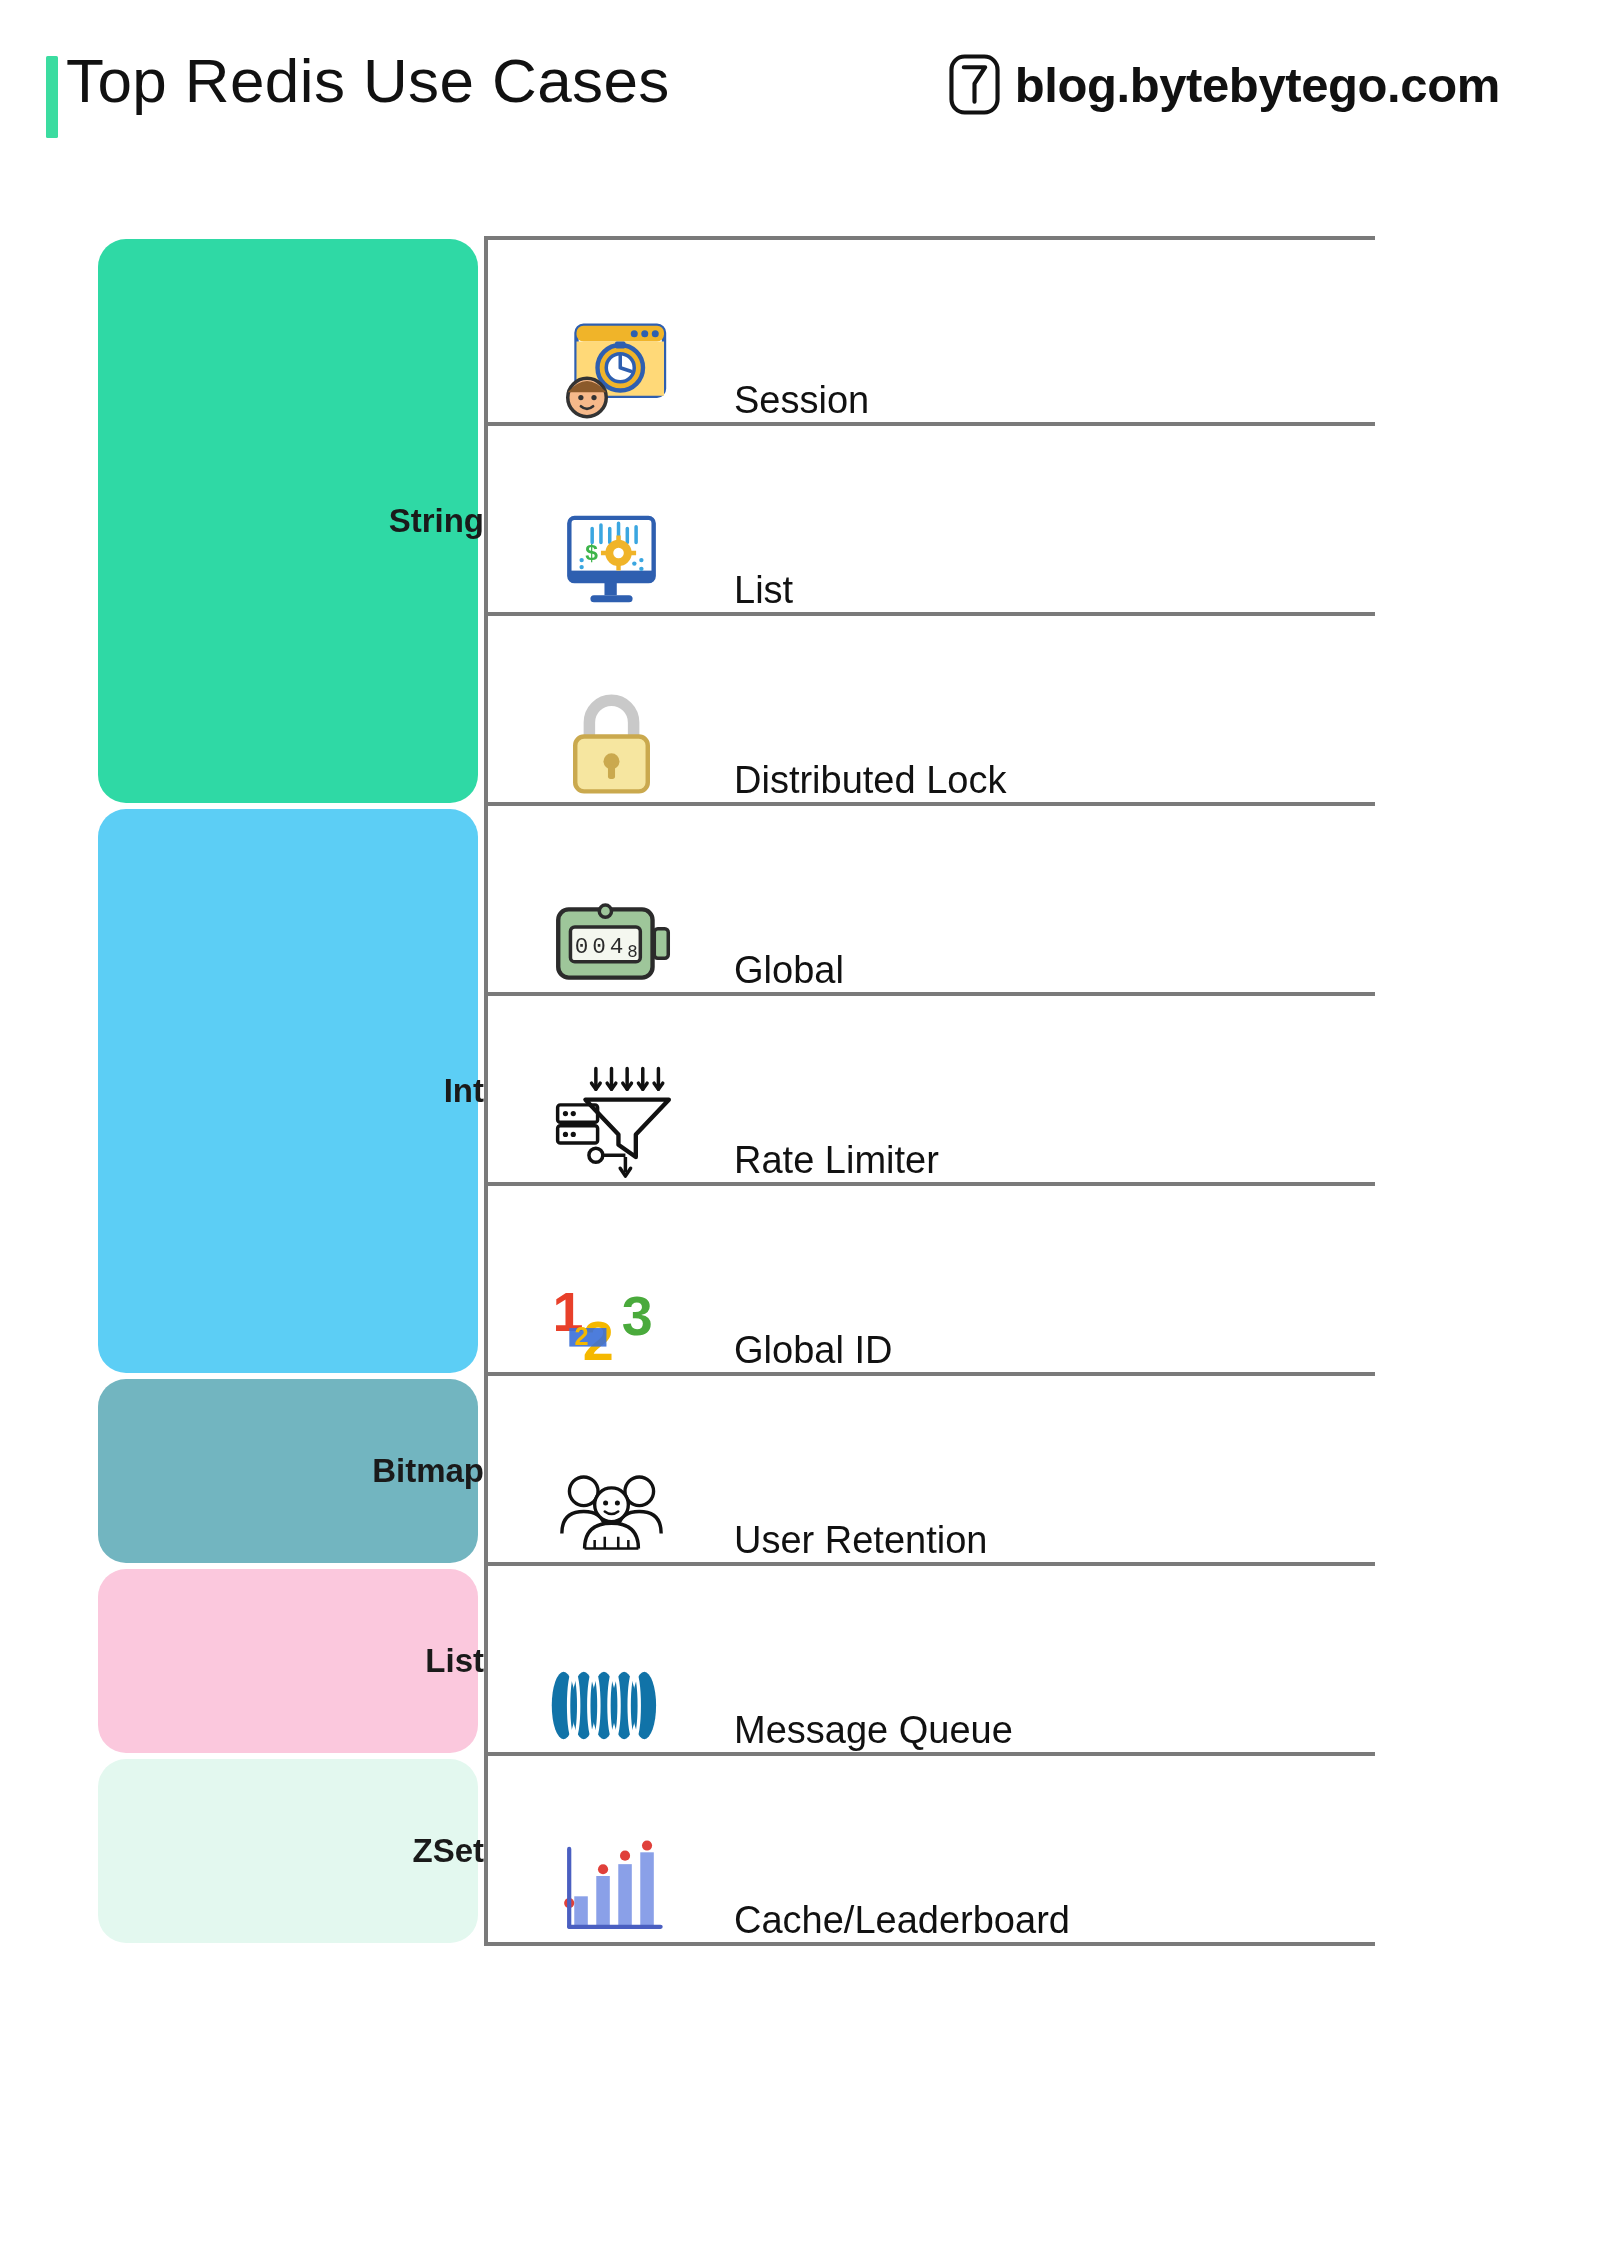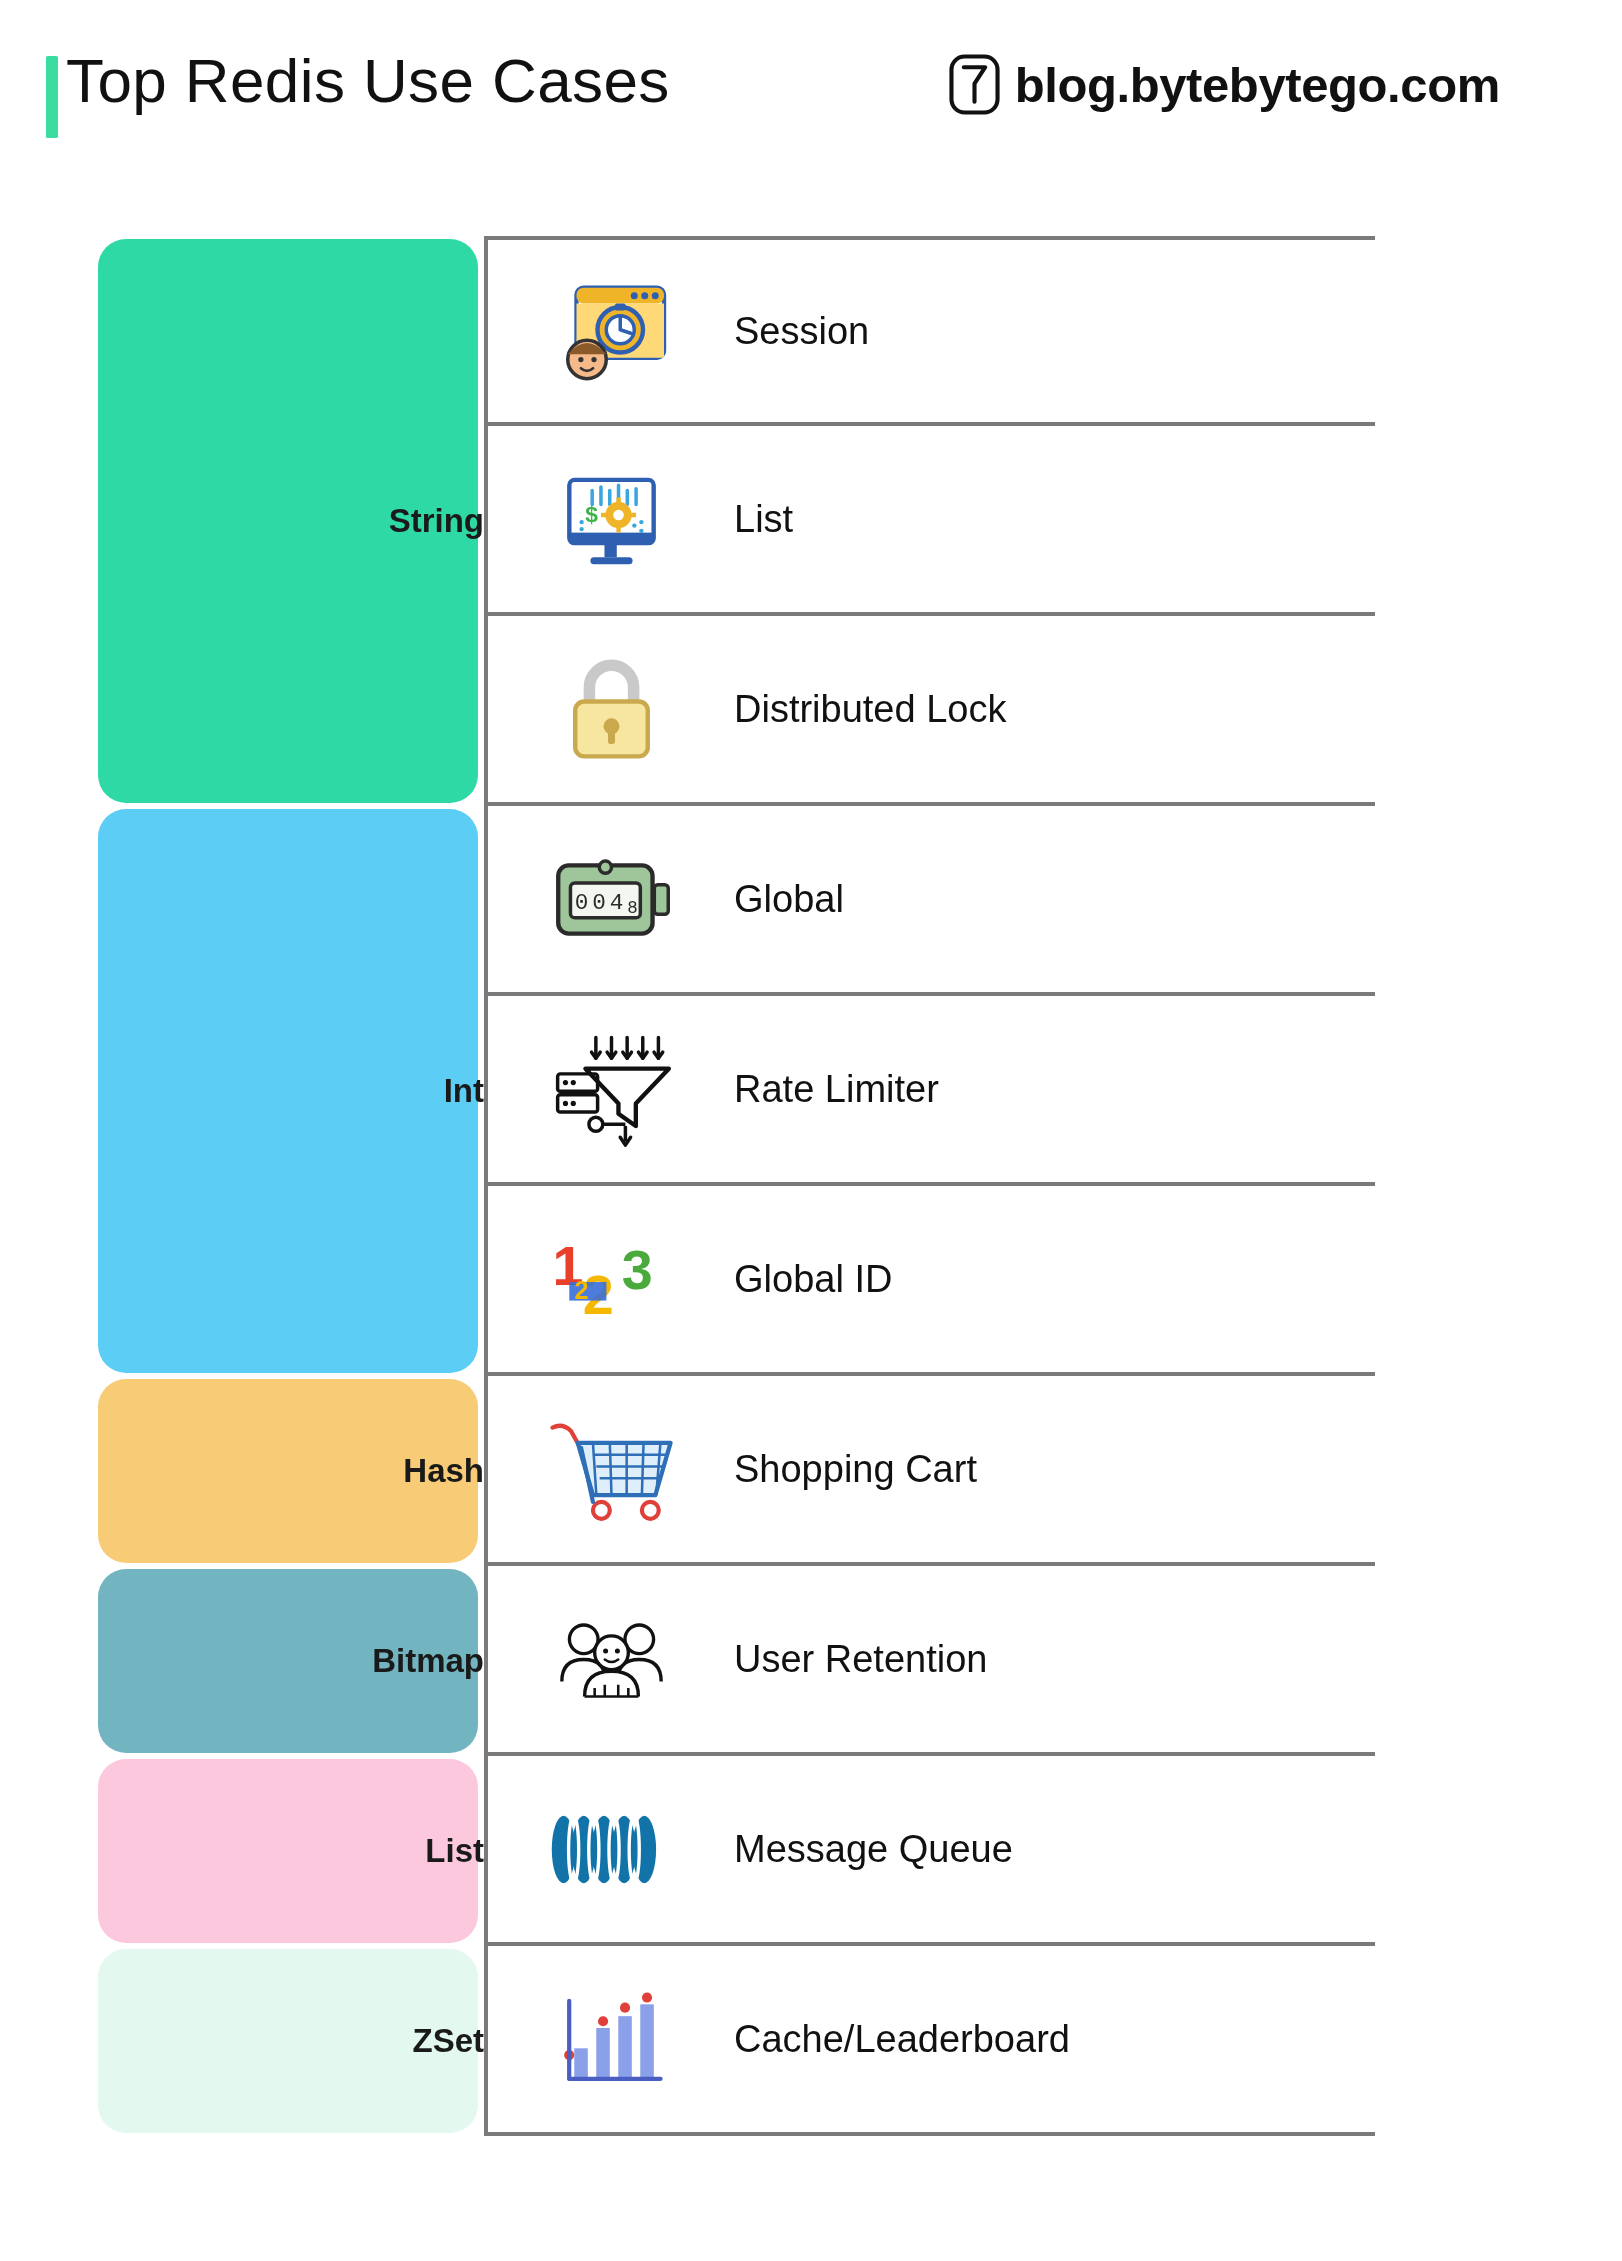--- a/index.html
+++ b/index.html
@@ -107,21 +107,21 @@
 
   .uses-cell {
     flex: 1 1 auto;
     display: flex;
     flex-direction: column;
     border-left: 4.1px solid #7a7a7a;
   }
   .use-row {
     height: 190px;
     display: flex;
-    align-items: center;
+    align-items: flex-end;
     border-bottom: 4.1px solid #7a7a7a;
     box-sizing: border-box;
   }
   .use-icon {
     width: 246px;
     flex: 0 0 246px;
     display: flex;
     align-items: center;
     justify-content: center;
   }
@@ -288,44 +288,20 @@
             <rect x="30" y="58" width="44" height="22" fill="#3a6fd8" opacity="0.9"></rect>
             <text x="36" y="78" font-family="Liberation Sans, sans-serif" font-weight="bold" font-size="30" fill="#f5b800">2</text>
           </svg>
         </div>
         <div class="use-label">Global ID</div>
       </div>
 
     </div>
   </div>
 
-  <div class="group-row">
-    <div class="type-cell">
-      <div class="type-pill" style="background:#f8cc77;"></div>
-      <div class="type-label">Hash</div>
-    </div>
-    <div class="uses-cell">
-      <div class="use-row">
-        <div class="use-icon">
-          <svg viewBox="0 0 160 130" width="135" height="110">
-            <path d="M10 16 q12 -6 22 4 l10 18" fill="none" stroke="#e0403a" stroke-width="5" stroke-linecap="round"></path>
-            <path d="M40 34 L150 34 L132 96 L58 96 Z" fill="#dfeefb" stroke="#2e6fb7" stroke-width="5" stroke-linejoin="round"></path>
-            <g stroke="#2e6fb7" stroke-width="3">
-              <path d="M58 48 H146 M62 62 H142 M66 76 H137"></path>
-              <path d="M58 34 L62 96 M78 34 L80 96 M98 34 L98 96 M118 34 L116 96 M138 34 L133 96"></path>
-            </g>
-            <circle cx="68" cy="114" r="10" fill="#fff" stroke="#e0403a" stroke-width="5"></circle>
-            <circle cx="126" cy="114" r="10" fill="#fff" stroke="#e0403a" stroke-width="5"></circle>
-            <path d="M44 40 L58 104" stroke="#2e6fb7" stroke-width="5" stroke-linecap="round"></path>
-          </svg>
-        </div>
-        <div class="use-label">Shopping Cart</div>
-      </div>
-    </div>
-  </div>
 
   <div class="group-row">
     <div class="type-cell">
       <div class="type-pill" style="background:#72b5c0;"></div>
       <div class="type-label">Bitmap</div>
     </div>
     <div class="uses-cell">
       <div class="use-row">
         <div class="use-icon">
           <svg viewBox="0 0 150 120" width="127" height="101">

